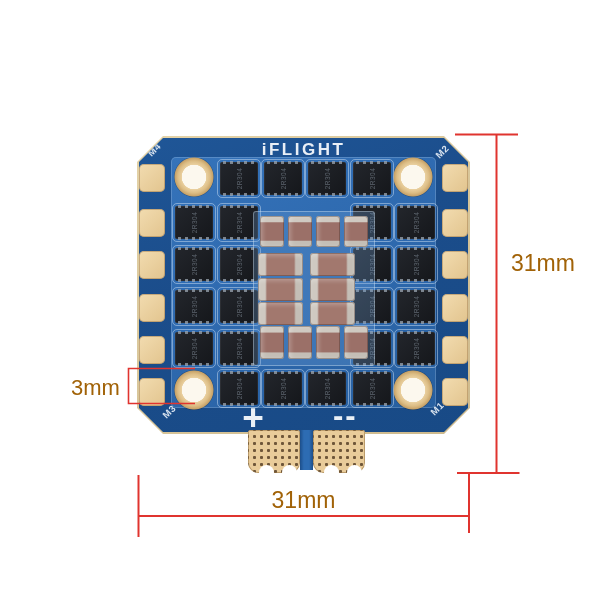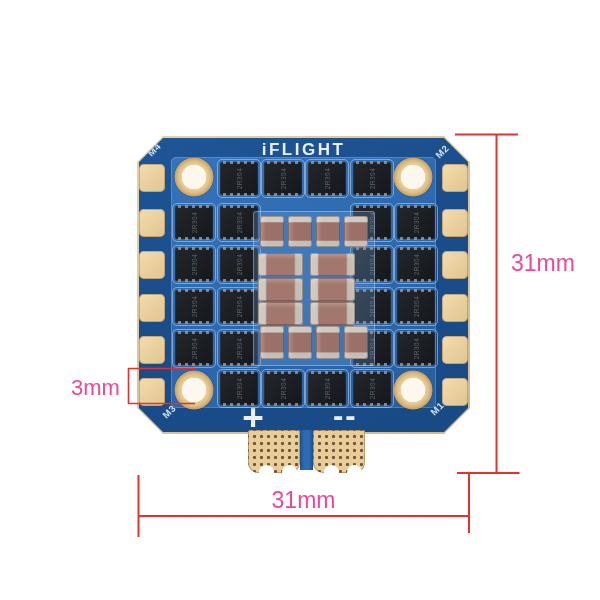--- a/index.html
+++ b/index.html
@@ -66,21 +66,21 @@
     background-size:7px 7px;background-position:3px 3px;
     border-radius:2px 2px 10px 10px;box-shadow:inset 0 0 0 1px rgba(140,105,60,.5);}
   .tab-left{left:248px;} .tab-right{left:313px;}
   .notch{position:absolute;width:15px;height:15px;border-radius:50%;background:#fff;top:35px;}
   .notch.n1{left:11px;} .notch.n2{left:34px;}
   .tab-strip{position:absolute;left:300px;top:430px;width:13px;height:40px;
     background:linear-gradient(90deg,#1c4e8a,#2d6cb3 30% 70%,#1c4e8a);}
 
   
   .dims{position:absolute;left:0;top:0;width:600px;height:600px;pointer-events:none;}
-  .dim-label{position:absolute;color:#ec4899;font-size:23px;}
+  .dim-label{position:absolute;color:#a16207;font-size:23px;}
   .dim-right{left:511px;top:250px;}
   .dim-bottom{left:138px;top:487px;width:331px;text-align:center;}
   .dim-pad{left:71px;top:375px;font-size:22px;}
 </style>
 </head>
 <body>
 
 <div class="stage">
 
   <div class="board-rim"></div>

